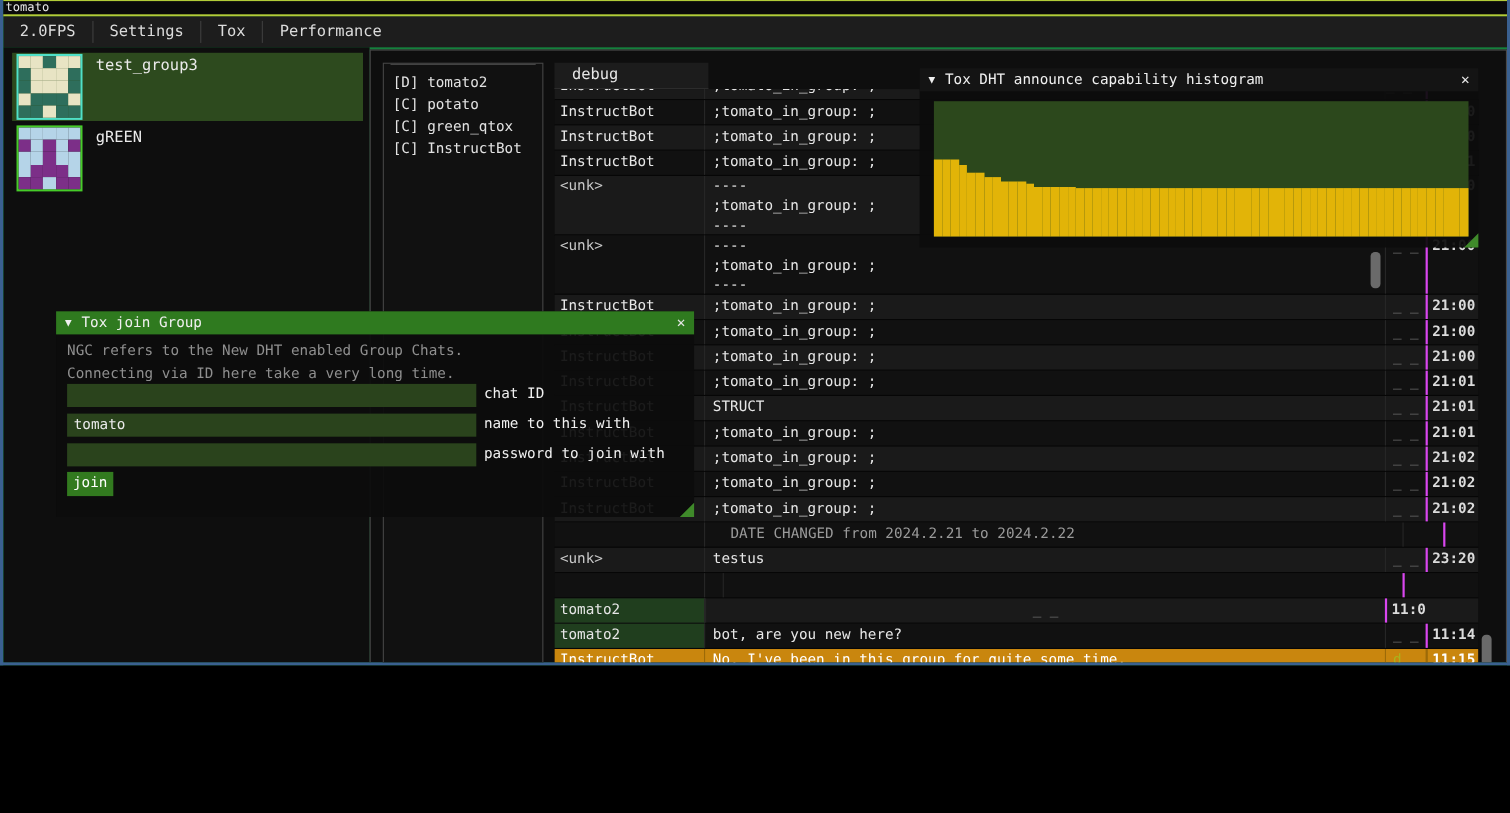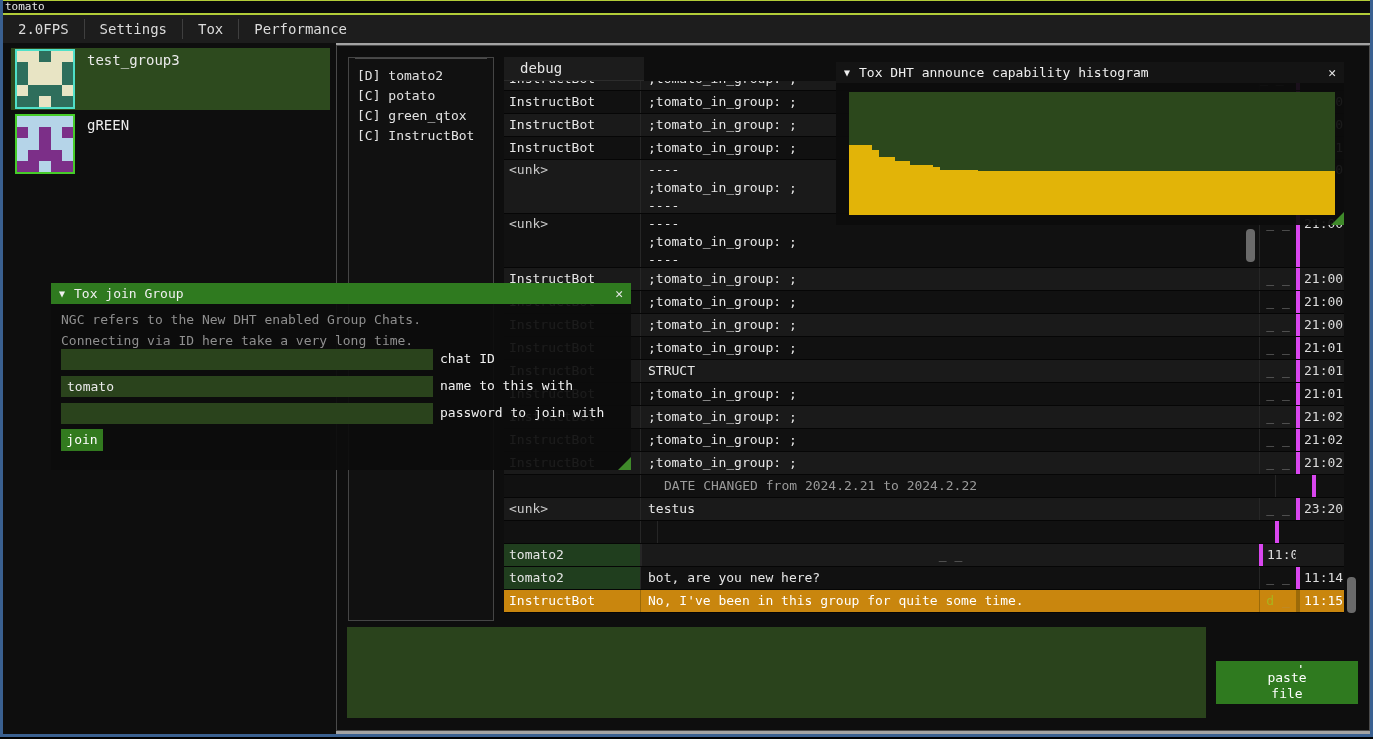--- a/index.html
+++ b/index.html
@@ -1,20 +1,20 @@
 <!DOCTYPE html>
 <html style="--accent-green: #2f7a1f; --selected-green: #2d4a1e; --input-green: #2a431c; --hl-orange: #c9860e; --histo-yellow: #e2b408; --histo-bg: #2c481c; --title-border: #b2cc38; --frame-blue: #3a6090;"><head>
 <meta charset="utf-8">
 <style>
   * { margin:0; padding:0; box-sizing:border-box; }
   html,body { background:#000; }
   body { font-family:"DejaVu Sans Mono", monospace; }
   .viewport{
-    position:relative; width:1373px; height:737px; overflow:hidden;
-    background:#a3a3a3;
+    position:relative; width:1373px; height:605px; overflow:hidden;
+    background:#15803d;
     border-left:3px solid var(--frame-blue);
     border-right:3px solid var(--frame-blue);
     border-bottom:3px solid var(--frame-blue);
   }
   
   .titlebar{
     position:absolute; left:-3px; top:0; width:1373px; height:15px;
     background:#0a0a0a; border-top:1px solid var(--title-border);
     border-bottom:2px solid var(--title-border);
     color:#e8e8e8; font-size:11px; line-height:12px; padding-left:5px;
@@ -50,21 +50,21 @@
              border-bottom:1px solid #060606; height:23px; }
   .chat-row.tall{ height:54px; }
   .chat-row.partial{ height:10px; }
   .chat-row.partial .cell{ display:flex; align-items:flex-end; }
   .chat-row.alt{ background:#1a1a1a; }
   .chat-row:not(.alt){ background:#111; }
   .cell{ overflow:hidden; white-space:pre; font-size:13px; line-height:22px; color:#e6e6e6; }
   .cell.name{ padding-left:5px; border-right:1px solid #262626; }
   .cell.msg{ padding-left:7px; }
   .cell.status{ border-left:1px solid #262626; color:#808080; text-align:center; }
-  .cell.time{ border-left:4px solid #d946ef; padding-left:4px; color:#dcdcdc; }
+  .cell.time{ border-left:2px solid #d946ef; padding-left:4px; color:#dcdcdc;font-weight:bold; }
   .tall .cell{ line-height:18px; padding-top:1px; }
   .name-unk{ color:#c8c8c8; }
   .name-green{ background:#203e1e; }
   .chat-row.date-row .cell{ color:#9a9a9a;margin-left:16px; }
   .chat-row.orange{ background:var(--hl-orange); }
   .chat-row.orange .cell{ color:#fff; }
   .chat-row.orange .cell.name{ border-right-color:#9c6a08; }
   .chat-row.orange .cell.status,.chat-row.orange .cell.time{ border-left-color:#9c6a08; }
   .status-d{ color:#aab41e; }
   .status-rest{ color:#b98c3a; }

